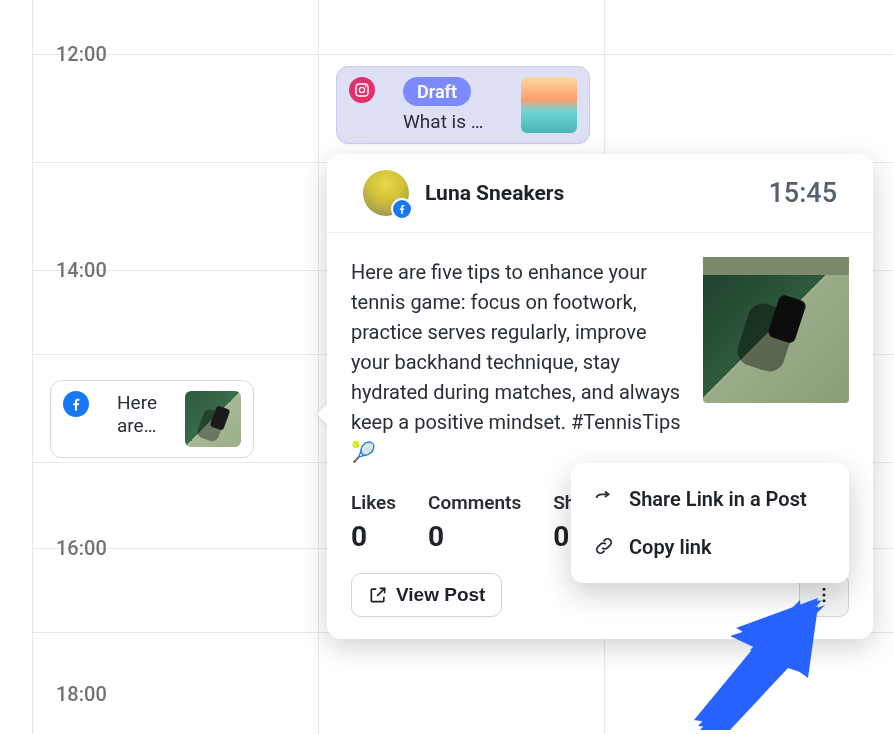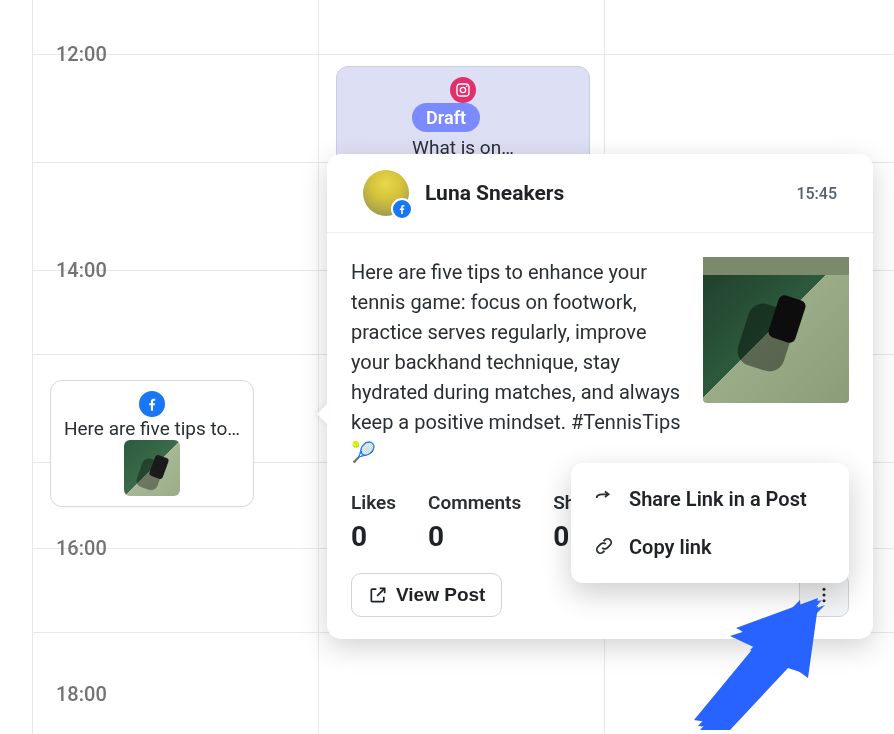--- a/index.html
+++ b/index.html
@@ -4,21 +4,21 @@
 <style>
 * { box-sizing: border-box; margin: 0; padding: 0; }
 body { font-family: -apple-system, BlinkMacSystemFont, "Segoe UI", Roboto, sans-serif; background: #fff; width: 894px; height: 734px; overflow: hidden; position: relative; }
 
 .calendar-grid { position: absolute; left: 6px; top: 0; right: 0; bottom: 0; }
 .grid-area { position: absolute; left: 26px; top: 0; right: 0; bottom: 0; }
 .hour-row { position: absolute; left: 0; right: 0; height: 108px; border-top: 1px solid #e6e8eb; }
 .hour-label { position: absolute; left: 24px; font-size: 20px; color: #737373; font-weight: 500; }
 .col-line { position: absolute; top: 0; bottom: 0; width: 1px; background: #e6e8eb; }
 
-.event-card { position: absolute; background: #fff; border: 1px solid #d6dbe0; border-radius: 12px; padding: 10px 12px; display: flex; align-items: center; gap: 0; box-shadow: 0 1px 2px rgba(0,0,0,0.04); flex-direction: column; }
+.event-card { position: absolute; background: #fff; border: 1px solid #d6dbe0; border-radius: 12px; padding: 10px 12px; display: flex; align-items: flex-start; gap: 28px; box-shadow: 0 1px 2px rgba(0,0,0,0.04); }
 .event-card.draft { background: #dddff4; border-color: #c9ccee; }
 
 .platform-badge { width: 26px; height: 26px; border-radius: 50%; display: flex; align-items: center; justify-content: center; flex-shrink: 0; }
 .platform-badge.fb { background: #1877f2; }
 .platform-badge.ig { background: #e1306c; }
 .platform-badge svg { width: 16px; height: 16px; fill: #fff; }
 
 .event-text { flex: 1; min-width: 0; }
 .draft-pill { display: inline-block; background: #7b8aff; color: #fff; font-weight: 600; padding: 4px 14px; border-radius: 999px; font-size: 18px; margin-bottom: 4px; }
 .event-snippet { font-size: 19px; color: #2a2f36; white-space: nowrap; overflow: hidden; text-overflow: ellipsis; }
@@ -30,21 +30,21 @@
 
 .popover { position: absolute; left: 327px; top: 154px; width: 546px; background: #fff; border-radius: 14px; box-shadow: 0 8px 28px rgba(0,0,0,0.18); overflow: visible; }
 .popover-arrow { position: absolute; left: -10px; top: 248px; width: 0; height: 0; border-top: 12px solid transparent; border-bottom: 12px solid transparent; border-right: 12px solid #fff; filter: drop-shadow(-2px 0 2px rgba(0,0,0,0.06)); }
 
 .popover-header { display: flex; align-items: center; padding: 16px 36px; border-bottom: 1px solid #eceef1; }
 .avatar-wrap { position: relative; width: 46px; height: 46px; margin-right: 16px; }
 .avatar { width: 46px; height: 46px; border-radius: 50%; background: radial-gradient(circle at 50% 30%, #e8d84a 0%, #d4c23a 40%, #8a8a5a 100%); }
 .avatar-badge { position: absolute; right: -4px; bottom: -4px; width: 22px; height: 22px; border-radius: 50%; background: #1877f2; border: 2px solid #fff; display:flex; align-items:center; justify-content:center;}
 .avatar-badge svg { width:12px; height:12px; fill:#fff; }
 .account-name { font-size: 21px; font-weight: 700; color: #1f2328; flex: 1; }
-.post-time { font-size: 16px; color: #55616e; font-weight: 500; }
+.post-time { font-size: 27px; color: #55616e; font-weight: 500; }
 
 .popover-body { padding: 24px; display: flex; gap: 20px; }
 .post-text { flex: 1; font-size: 20px; line-height: 1.5; color: #2a2f36; }
 .post-image { width: 146px; height: 146px; border-radius: 4px; background: linear-gradient(135deg, #1f3d2a 0%, #2d5a3d 48%, #9aad88 48%, #8a9d78 100%); position: relative; flex-shrink: 0; }
 .post-image::before { content:""; position:absolute; left:0; top:0; right:0; height:18px; background:#7a8a6a; }
 .post-image::after { content:""; position:absolute; width: 28px; height: 44px; background:#0d0d0d; left: 70px; top: 40px; border-radius: 6px; transform: rotate(18deg); box-shadow: -14px 24px 0 10px rgba(0,0,0,0.4);}
 
 .popover-stats { display: flex; gap: 32px; padding: 0 24px 20px 24px; }
 .stat { }
 .stat-label { font-size: 19px; color: #2a2f36; font-weight: 600; margin-bottom: 6px; }

